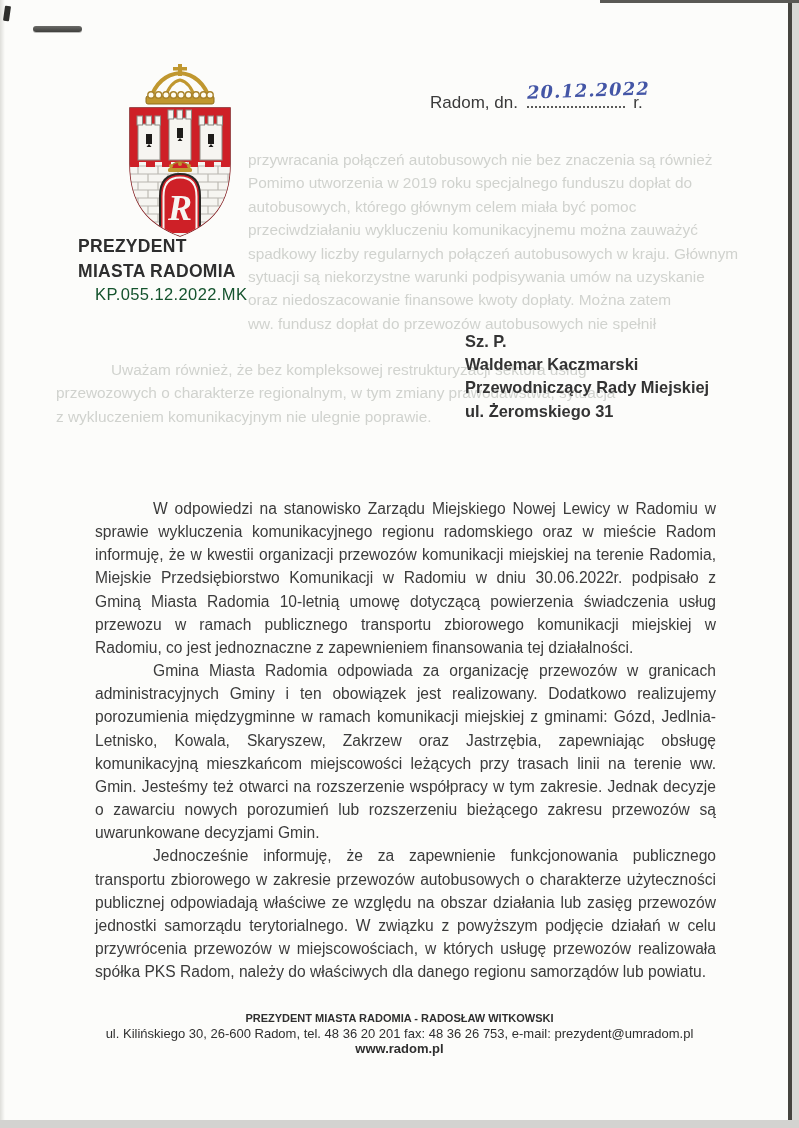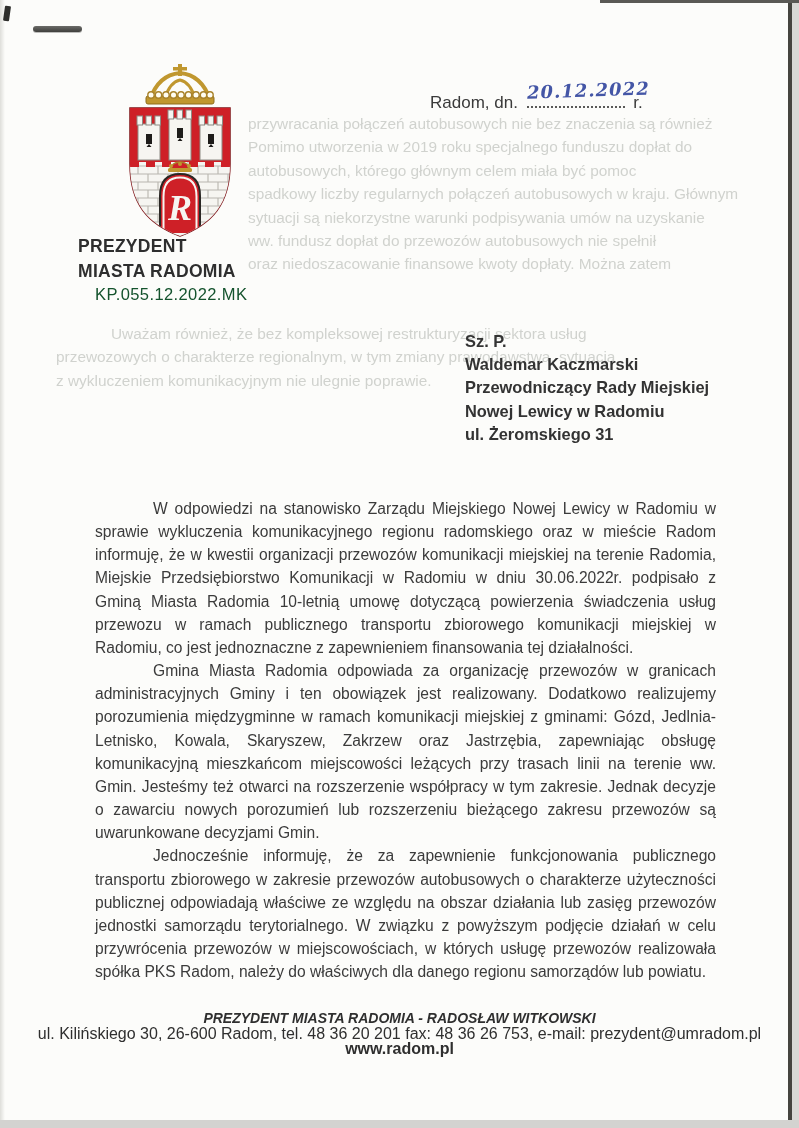--- a/index.html
+++ b/index.html
@@ -13,65 +13,66 @@
   }
   
   .edge-right-dark{position:absolute;top:0;right:7px;width:4px;height:1128px;background:#45443f;}
   .edge-right-light{position:absolute;top:0;right:0;width:7px;height:1128px;background:#d8d8d5;}
   .edge-top-dark{position:absolute;top:0;left:600px;width:199px;height:3px;background:#5a5955;}
   .edge-left{position:absolute;top:0;left:0;width:5px;height:1128px;background:linear-gradient(90deg,#dededa,rgba(252,252,250,0));}
   .edge-bottom{position:absolute;bottom:0;left:0;width:799px;height:8px;background:#d3d3d0;}
   .corner-mark{position:absolute;left:4px;top:6px;width:6px;height:15px;background:#2e2e2c;transform:rotate(8deg);border-radius:1px;}
   .staple{position:absolute;left:33px;top:26px;width:49px;height:6px;background:linear-gradient(180deg,#6b6b68,#3f3f3c);border-radius:3px;box-shadow:0 1px 0 rgba(0,0,0,.25);}
   
-  .ghost{position:absolute;color:rgba(148,153,146,0.42);text-align:justify;font-size:15.4px;line-height:23.4px;}
+  .ghost{position:absolute;color:rgba(148,153,146,0.42);text-align:justify;font-size:15.4px;line-height:23.4px;margin-top:36px;}
   .ghost p{margin:0;}
   #ghost1{left:248px;top:112px;width:492px;}
   #ghost2{left:56px;top:322px;width:566px;}
   #ghost2 .indent{text-indent:55px;}
   
   #crest{position:absolute;left:118px;top:62px;width:124px;height:178px;}
   #header-title{position:absolute;left:78px;top:234px;width:204px;text-align:left;font-weight:700;font-size:17.5px;line-height:25px;color:#2e2e2e;letter-spacing:.3px;}
   #ref-number{position:absolute;left:95px;top:285px;font-size:16.5px;color:#14532d;letter-spacing:.4px;}
   
   #date-line{position:absolute;left:430px;top:88px;width:310px;font-size:17px;color:#3a3a3a;white-space:nowrap;}
   #date-dotted{display:inline-block;position:relative;width:98px;border-bottom:2px dotted #5a5a58;margin:0 4px;height:18px;vertical-align:baseline;}
   #handwritten-date{position:absolute;left:0;top:-8px;width:100%;text-align:center;font-family:"DejaVu Serif",serif;font-style:italic;font-weight:700;font-size:18px;color:#4456a6;transform:rotate(-2deg);letter-spacing:1px;white-space:nowrap;}
   
   #recipient{position:absolute;left:465px;top:330px;font-weight:700;font-size:16.4px;line-height:23.2px;color:#333;}
   
   #body-text{position:absolute;left:95px;top:497px;width:621px;text-align:justify;font-size:15.6px;line-height:23.15px;color:#3b3b3b;}
   #body-text p{margin:0;text-indent:58px;}
   
   #footer{position:absolute;left:0;top:1010px;width:799px;text-align:center;color:#2f2f2f;}
-  #footer .f1{font-weight:700;font-size:14px;line-height:16px;font-style:italic;}
-  #footer .f2{font-size:16px;line-height:15px;}
-  #footer .f3{font-weight:700;font-size:16px;line-height:15px;}
+  #footer .f1{font-weight:700;font-size:11px;line-height:16px;}
+  #footer .f2{font-size:13px;line-height:15px;}
+  #footer .f3{font-weight:700;font-size:13px;line-height:15px;}
 </style>
 </head>
 <body>
 
 <div id="page">
 
   <div class="edge-right-light"></div>
   <div class="edge-right-dark"></div>
   <div class="edge-top-dark"></div>
   <div class="edge-left"></div>
   <div class="edge-bottom"></div>
   <div class="corner-mark"></div>
   <div class="staple"></div>
 
   <div class="ghost" id="ghost1">
     <p>przywracania połączeń autobusowych nie bez znaczenia są również</p>
     <p>Pomimo utworzenia w 2019 roku specjalnego funduszu dopłat do</p>
     <p>autobusowych, którego głównym celem miała być pomoc</p>
+    <p>przeciwdziałaniu wykluczeniu komunikacyjnemu można zauważyć</p>
     <p>spadkowy liczby regularnych połączeń autobusowych w kraju. Głównym</p>
     <p>sytuacji są niekorzystne warunki podpisywania umów na uzyskanie</p>
+    <p>oraz niedoszacowanie finansowe kwoty dopłaty. Można zatem</p>
     <p>ww. fundusz dopłat do przewozów autobusowych nie spełnił</p>
-    <p>oraz niedoszacowanie finansowe kwoty dopłaty. Można zatem</p>
   </div>
   <div class="ghost" id="ghost2">
     <p class="indent">Uważam również, że bez kompleksowej restrukturyzacji sektora usług</p>
     <p>przewozowych o charakterze regionalnym, w tym zmiany prawodawstwa, sytuacja</p>
     <p>z wykluczeniem komunikacyjnym nie ulegnie poprawie.</p>
   </div>
 
   <svg id="crest" viewBox="0 0 124 178">
 
     <g>
@@ -169,21 +170,20 @@
     <span id="date-dotted">
       <span id="handwritten-date">20.12.2022</span>
     </span>
     <span>r.</span>
   </div>
 
   <div id="recipient">
     <div>Sz. P.</div>
     <div>Waldemar Kaczmarski</div>
     <div>Przewodniczący Rady Miejskiej</div>
-    <div>Nowej Lewicy w Radomiu</div>
     <div>ul. Żeromskiego 31</div>
   </div>
 
   <div id="body-text">
     <p>W odpowiedzi na stanowisko Zarządu Miejskiego Nowej Lewicy w Radomiu w sprawie wykluczenia komunikacyjnego regionu radomskiego oraz w mieście Radom informuję, że w kwestii organizacji przewozów komunikacji miejskiej na terenie Radomia, Miejskie Przedsiębiorstwo Komunikacji w Radomiu w dniu 30.06.2022r. podpisało z Gminą Miasta Radomia 10-letnią umowę dotyczącą powierzenia świadczenia usług przewozu w ramach publicznego transportu zbiorowego komunikacji miejskiej w Radomiu, co jest jednoznaczne z zapewnieniem finansowania tej działalności.</p>
     <p>Gmina Miasta Radomia odpowiada za organizację przewozów w granicach administracyjnych Gminy i ten obowiązek jest realizowany. Dodatkowo realizujemy porozumienia międzygminne w ramach komunikacji miejskiej z gminami: Gózd, Jedlnia-Letnisko, Kowala, Skaryszew, Zakrzew oraz Jastrzębia, zapewniając obsługę komunikacyjną mieszkańcom miejscowości leżących przy trasach linii na terenie ww. Gmin. Jesteśmy też otwarci na rozszerzenie współpracy w tym zakresie. Jednak decyzje o zawarciu nowych porozumień lub rozszerzeniu bieżącego zakresu przewozów są uwarunkowane decyzjami Gmin.</p>
     <p>Jednocześnie informuję, że za zapewnienie funkcjonowania publicznego transportu zbiorowego w zakresie przewozów autobusowych o charakterze użyteczności publicznej odpowiadają właściwe ze względu na obszar działania lub zasięg przewozów jednostki samorządu terytorialnego. W związku z powyższym podjęcie działań w celu przywrócenia przewozów w miejscowościach, w których usługę przewozów realizowała spółka PKS Radom, należy do właściwych dla danego regionu samorządów lub powiatu.</p>
   </div>
 
   <div id="footer">

